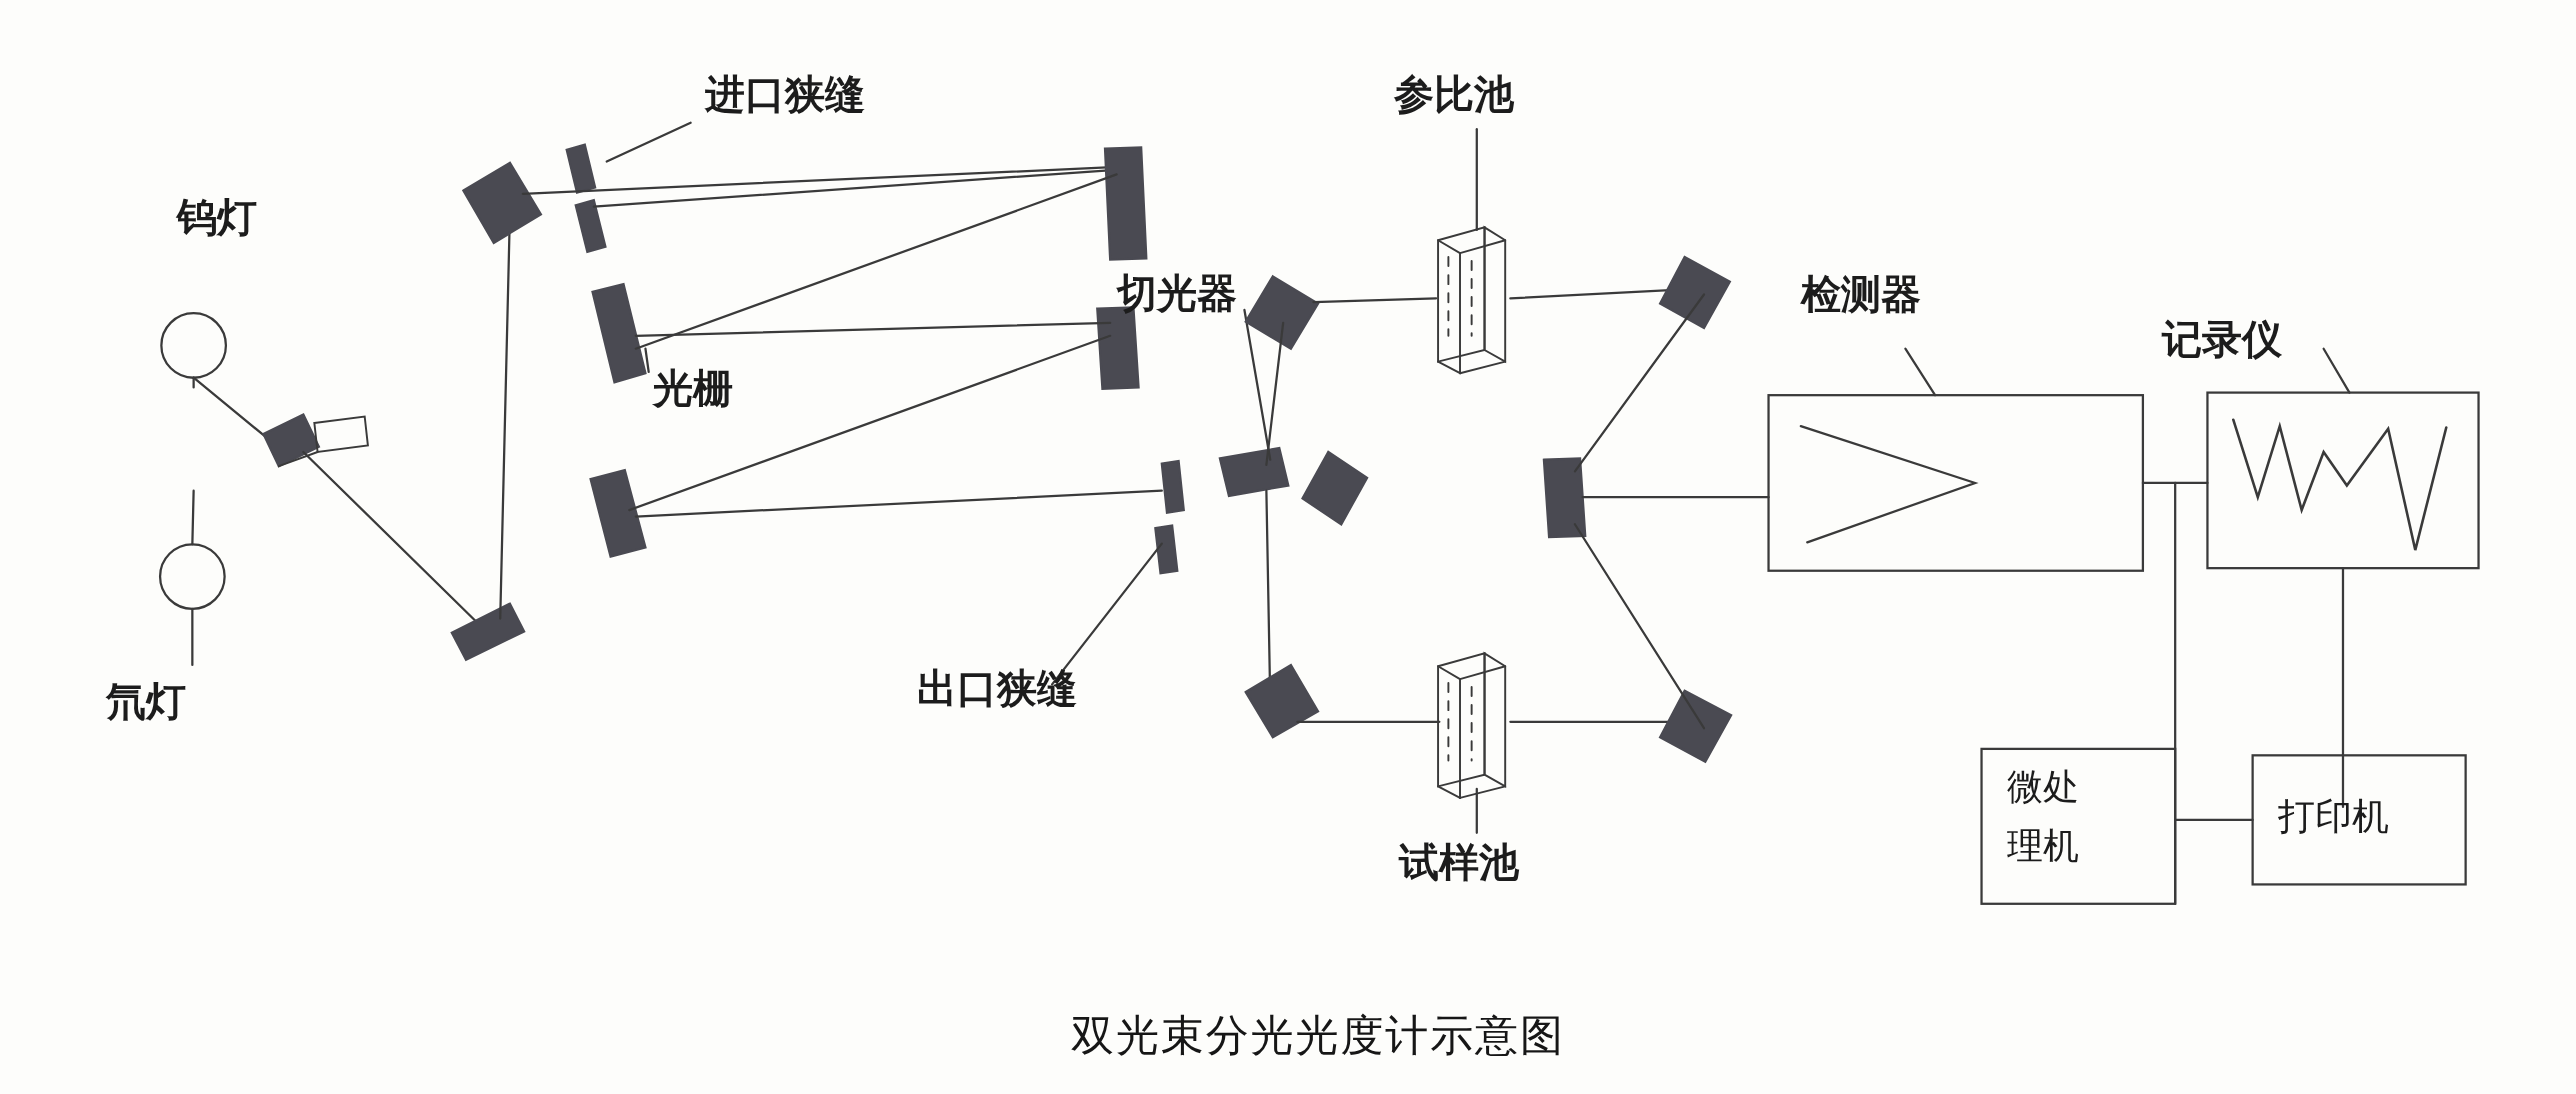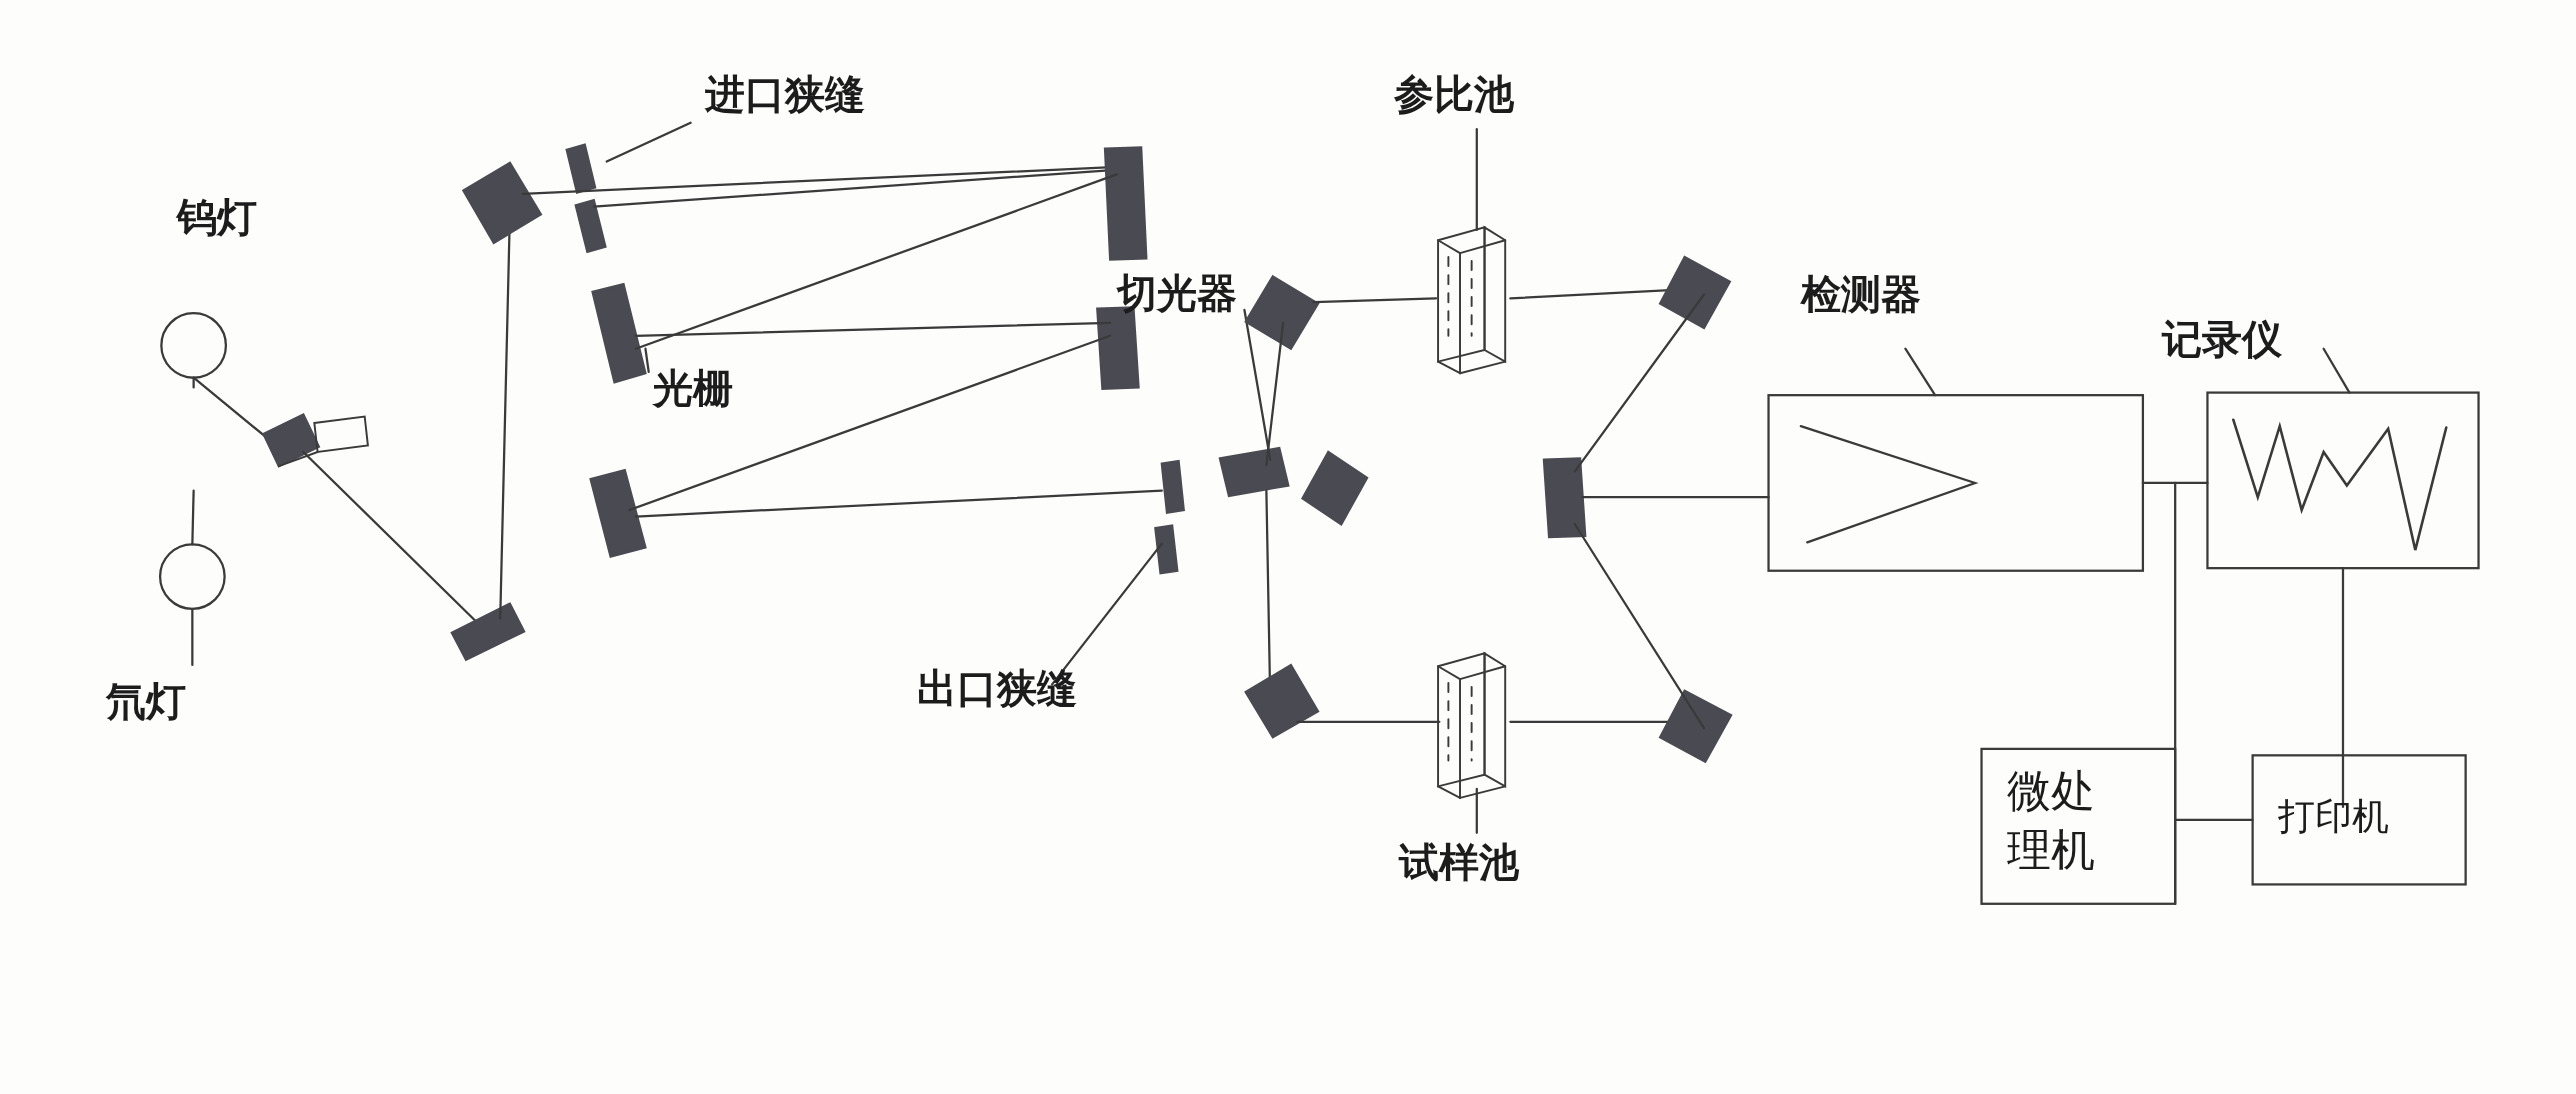--- a/index.html
+++ b/index.html
@@ -33,21 +33,21 @@
   }
   .lbl-big {
     font-size: 40px;
     font-weight: bold;
   }
   .lbl-med {
     font-size: 37px;
     text-align: right;
   }
   .lbl-two {
-    font-size: 44px;
+    font-size: 36px;
     line-height: 1.12;
     font-family: Liberation Serif, serif;
   }
   .caption {
     position: absolute;
     font-size: 43px;
     color: #161616;
     letter-spacing: 1.9px;
   }
 </style>
@@ -193,15 +193,16 @@
 
   <div class="lbl lbl-big" style="left:1801px; top:271px;">检测器</div>
 
   <div class="lbl lbl-big" style="left:2162px; top:269px;margin-top:47px;">记录仪</div>
 
   <div class="lbl lbl-two" style="left:2007px; top:767px;">微处</div>
   <div class="lbl lbl-two" style="left:2007px; top:826px;">理机</div>
 
   <div class="lbl lbl-med" style="left:2278px; top:795px;">打印机</div>
 
+  <div class="caption" style="left:1071px; top:1007px;">双光束分光光度计示意图</div>
 
 </div>
 
 
 </body></html>

